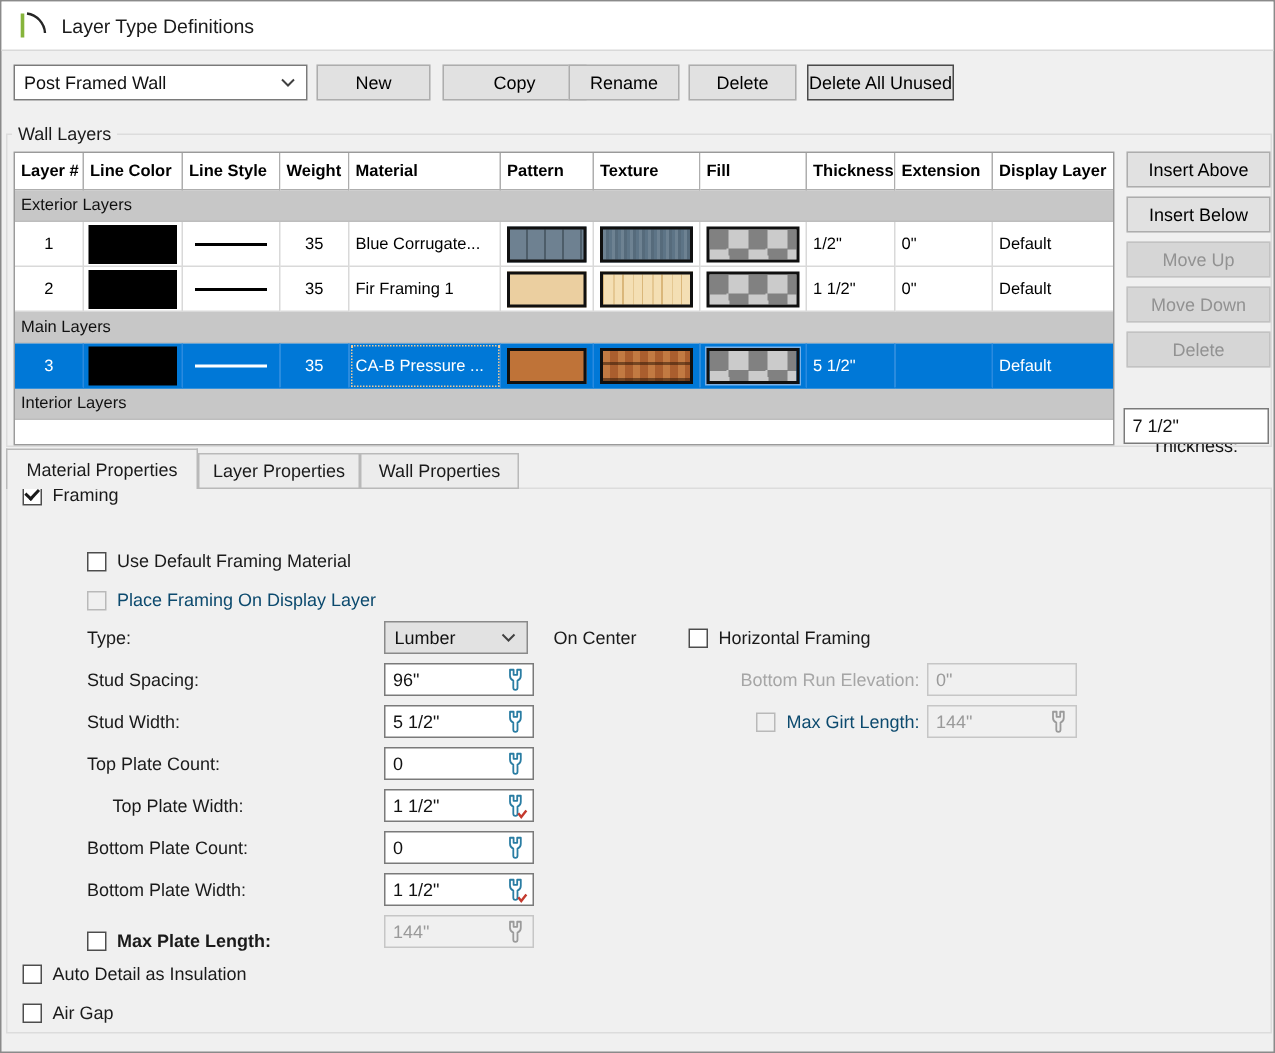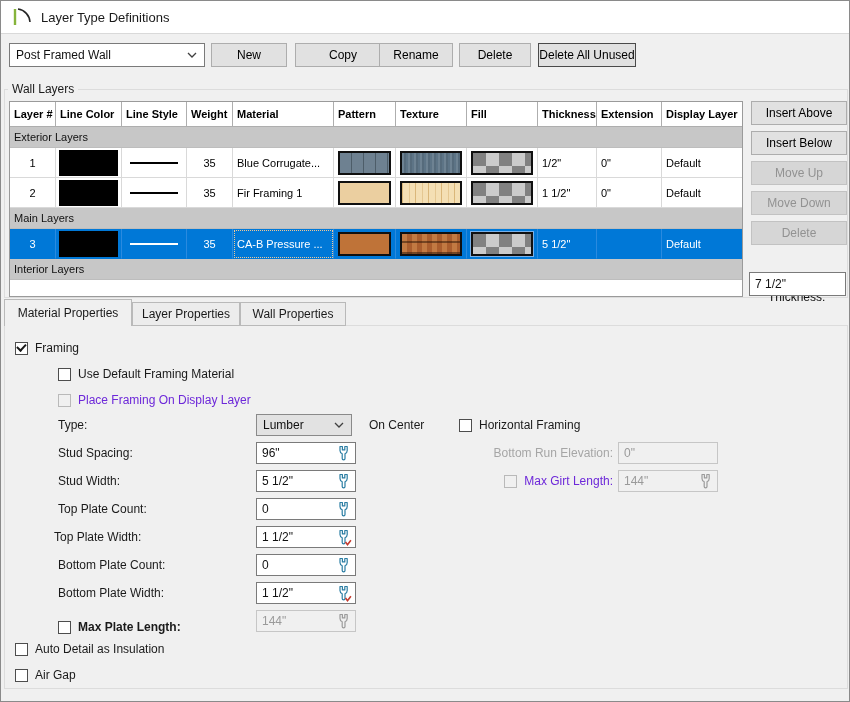--- a/index.html
+++ b/index.html
@@ -65,21 +65,21 @@
   
   .lbl{position:absolute;font-size:12px;color:#1a1a1a;display:flex;align-items:center;height:22px;}
   .lbl.dis{color:#a6a6a6;}
   .lbl.r{justify-content:flex-end;text-align:left;}
   .input{position:absolute;box-sizing:border-box;height:22px;border:1px solid #7a7a7a;background:#fff;font-size:12px;color:#111;display:flex;align-items:center;padding:0 20px 0 5px;}
   .input.noicon{padding-right:5px;}
   .input.dis{border-color:#c6c6c6;background:#f0f0f0;color:#9a9a9a;}
   .wrench{position:absolute;right:3px;top:2px;width:16px;height:17px;color:#2a7da3;}
   .dis .wrench{color:#9b9b9b;}
   .cbrow{position:absolute;display:flex;align-items:center;gap:7px;height:20px;font-size:12px;color:#1a1a1a;}
-  .cbrow.dis{color:#6d28d9;}
+  .cbrow.dis{color:#0c4a6e;}
   .cb{width:13px;height:13px;box-sizing:border-box;border:1px solid #4d4d4d;background:#fff;display:flex;align-items:center;justify-content:center;flex:0 0 auto;}
   .cb.checked::after{content:"";width:7px;height:4px;border-left:2px solid #1a1a1a;border-bottom:2px solid #1a1a1a;transform:rotate(-47deg) translate(1px,-1px);}
   .cb.dis{border-color:#b9b9b9;background:#f0f0f0;}
   .static-txt{position:absolute;font-size:12px;color:#1a1a1a;display:flex;align-items:center;height:22px;}
 </style>
 </head>
 <body>
 
 <div class="app">
 
@@ -207,21 +207,21 @@
   <div class="btn side-btn disabled" style="top:190px;">Move Down</div>
   <div class="btn side-btn disabled" style="top:220px;">Delete</div>
   <span class="side-label">Total Thickness:</span>
   <div class="input noicon tt-input" style="left:748px;top:271px;width:97px;height:24px;">7 1/2"</div>
 
   <div class="tab active" style="left:3px;width:128px;">Material Properties</div>
   <div class="tab" style="left:131px;width:108px;">Layer Properties</div>
   <div class="tab" style="left:239px;width:106px;">Wall Properties</div>
   <div class="tabpanel"></div>
 
-  <div class="cbrow" style="left:14px;top:337px;">
+  <div class="cbrow" style="left:14px;top:319px;">
     <span class="cb checked"></span>
     <span>Framing</span>
   </div>
 
   <div class="cbrow" style="left:57px;top:363px;">
     <span class="cb"></span>
     <span>Use Default Framing Material</span>
   </div>
 
   <div class="cbrow dis" style="left:57px;top:389px;">
@@ -273,21 +273,21 @@
   </div>
 
   <span class="lbl" style="left:57px;top:497px;">Top Plate Count:</span>
   <div class="input" style="left:255px;top:497px;width:100px;">
     <span>0</span>
     <svg class="wrench" viewBox="0 0 16 16">
         <path d="M4 1 v4 a3.6 3.6 0 0 0 2.2 3.3 V13 a1.4 1.4 0 0 0 2.8 0 V8.3 A3.6 3.6 0 0 0 11.2 5 V1 H8.8 v3.4 H6.4 V1 Z" fill="none" stroke="currentColor" stroke-width="1.2" stroke-linejoin="round"></path>
       </svg>
   </div>
 
-  <span class="lbl" style="left:53px;top:525px;">Top Plate Width:</span>
+  <span class="lbl" style="left:74px;top:525px;">Top Plate Width:</span>
   <div class="input" style="left:255px;top:525px;width:100px;">
     <span>1 1/2"</span>
     <svg class="wrench" viewBox="0 0 16 16">
         <path d="M4 1 v4 a3.6 3.6 0 0 0 2.2 3.3 V13 a1.4 1.4 0 0 0 2.8 0 V8.3 A3.6 3.6 0 0 0 11.2 5 V1 H8.8 v3.4 H6.4 V1 Z" fill="none" stroke="currentColor" stroke-width="1.2" stroke-linejoin="round"></path>
         <path d="M9.5 12.6 l2 2.6 3.4-4.4" stroke="#c43a2e" stroke-width="1.6" fill="none"></path>
       </svg>
   </div>
 
   <span class="lbl" style="left:57px;top:553px;">Bottom Plate Count:</span>
   <div class="input" style="left:255px;top:553px;width:100px;">

